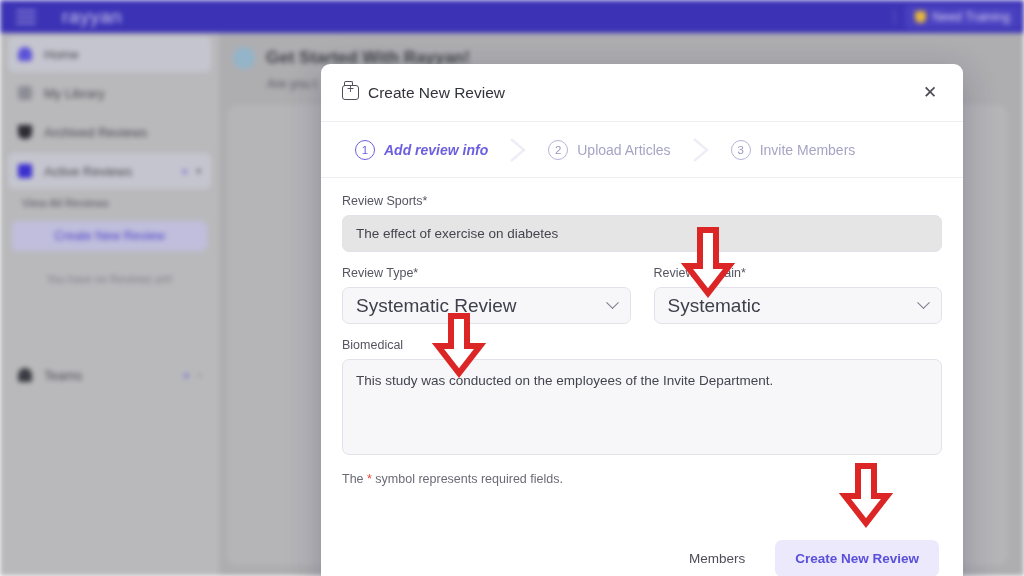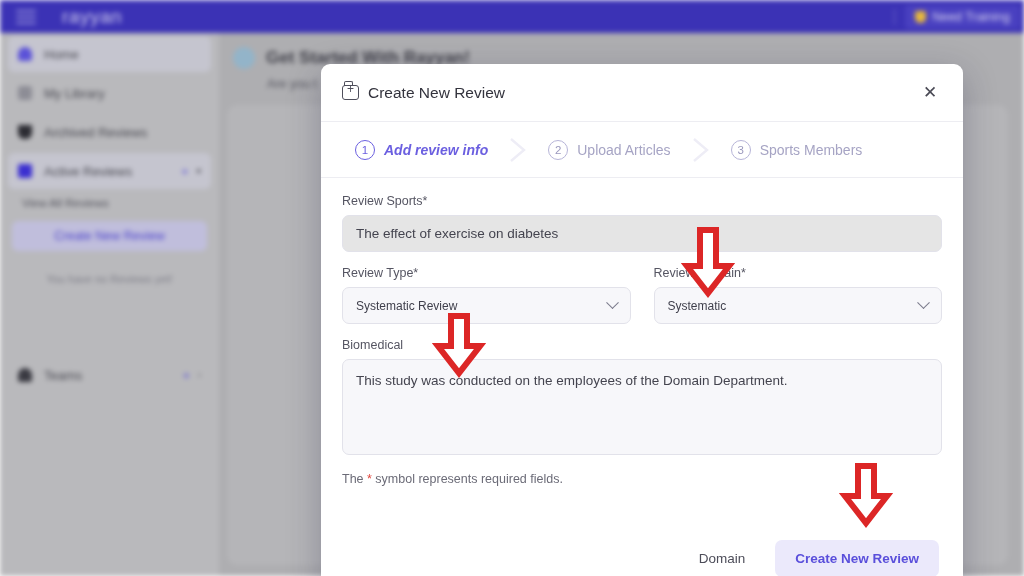--- a/index.html
+++ b/index.html
@@ -138,21 +138,21 @@
   .fld-label { font-size: 12.5px; color: #555562; margin-bottom: 7px; }
   .txt-input {
     height: 37px; border: 1px solid #e2e2ea; border-radius: 7px;
     background: #e5e5e5; color: #44444f; font-size: 13.5px;
     display: flex; align-items: center; padding: 0 13px;
   }
   .row2 { display: flex; gap: 23px; margin-top: 14px; }
   .row2 > div { flex: 1; min-width: 0; }
   .select {
     height: 37px; border: 1px solid #e2e2ea; border-radius: 7px;
-    background: #f7f7fa; color: #3f3f4b; font-size: 12px;
+    background: #f7f7fa; color: #3f3f4b; font-size: 19px;
     display: flex; align-items: center; padding: 0 13px;
   }
   .select span.v { flex: 1; }
   .caret {
     width: 9px; height: 9px; border-right: 1.6px solid #7b7b8c;
     border-bottom: 1.6px solid #7b7b8c; transform: rotate(45deg) translate(-2px,-2px);
   }
   .desc-wrap { margin-top: 14px; }
   .textarea {
     height: 96px; border: 1px solid #e2e2ea; border-radius: 7px;
@@ -260,21 +260,21 @@
       </svg>
       <div class="step">
         <span class="num">2</span>
         <span class="lbl">Upload Articles</span>
       </div>
       <svg class="chev" viewBox="0 0 26 30">
         <polyline points="6,4 19,15 6,26" fill="none" stroke="#eeedf6" stroke-width="2.4"></polyline>
       </svg>
       <div class="step">
         <span class="num">3</span>
-        <span class="lbl">Sports Members</span>
+        <span class="lbl">Invite Members</span>
       </div>
     </div>
 
     <div class="modal-body">
 
       <div>
         <div class="fld-label">Review Sports*</div>
         <div class="txt-input">The effect of exercise on diabetes</div>
       </div>
 
@@ -290,30 +290,30 @@
           <div class="fld-label">Review Domain*</div>
           <div class="select">
             <span class="v">Systematic</span>
             <span class="caret"></span>
           </div>
         </div>
       </div>
 
       <div class="desc-wrap">
         <div class="fld-label">Biomedical</div>
-        <div class="textarea">This study was conducted on the employees of the Domain Department.</div>
+        <div class="textarea">This study was conducted on the employees of the Invite Department.</div>
       </div>
 
       <div class="hint">
         <span>The </span><span class="star">*</span><span> symbol represents required fields.</span>
       </div>
     </div>
 
     <div class="modal-foot">
-      <button class="btn-cancel">Domain</button>
+      <button class="btn-cancel">Members</button>
       <button class="btn-primary">Create New Review</button>
     </div>
   </div>
 
   <svg class="arrow" style="left:681px;top:226px;" width="54" height="72" viewBox="0 0 54 72">
     <polygon points="19,4 35,4 35,40 48,40 27,67 6,40 19,40" fill="#ffffff" stroke="#dc2626" stroke-width="6" stroke-linejoin="miter"></polygon>
   </svg>
   <svg class="arrow" style="left:432px;top:312px;" width="54" height="66" viewBox="0 0 54 66">
     <polygon points="19,4 35,4 35,34 48,34 27,61 6,34 19,34" fill="#ffffff" stroke="#dc2626" stroke-width="6" stroke-linejoin="miter"></polygon>
   </svg>

